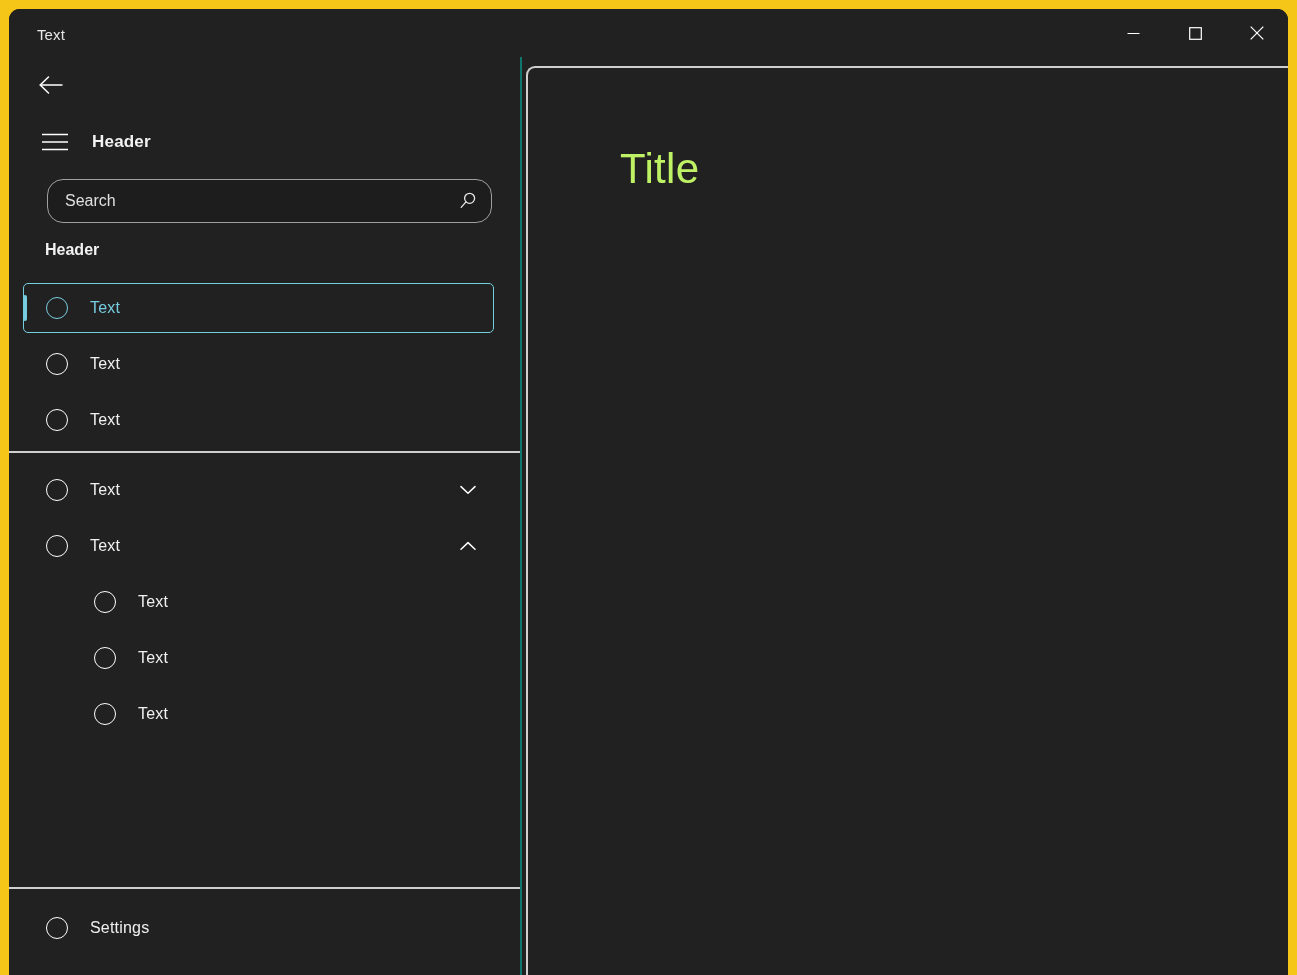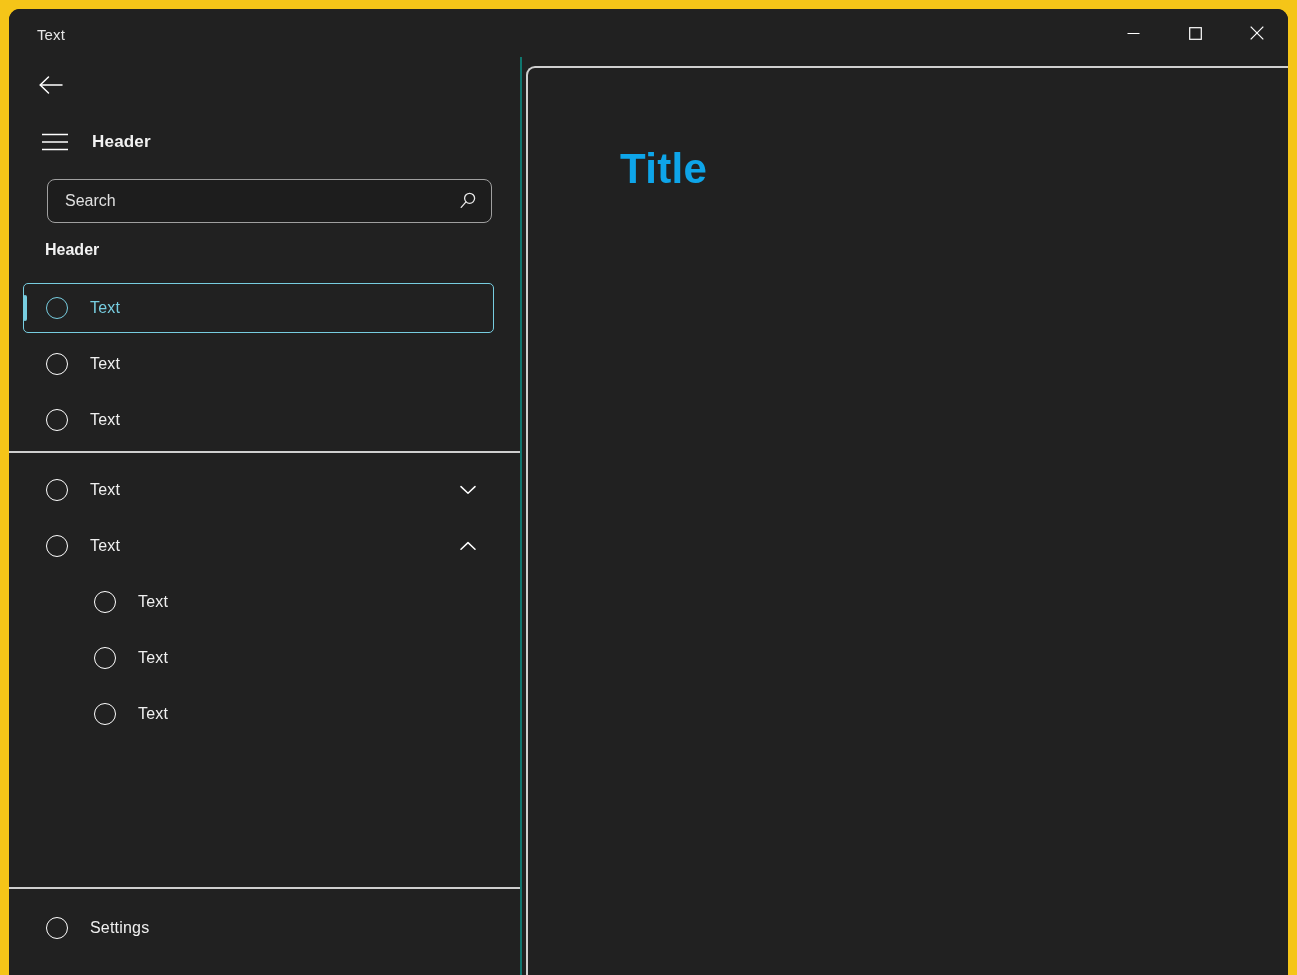--- a/index.html
+++ b/index.html
@@ -121,21 +121,21 @@
     margin: 8px 28px 0 38px;
     height: 44px;
     position: relative;
   }
   #search-input {
     width: 100%;
     height: 44px;
     box-sizing: border-box;
     background: #1d1d1d;
     border: 1px solid #a0a0a0;
-    border-radius: 8px;
+    border-radius: 16px;
     color: #0ea5e9;
     font-size: 16px;
     font-family: "Liberation Sans", sans-serif;
     padding: 0 44px 0 17px;
     outline: none;
   }
   #search-input::placeholder { color: #e0e0e0; opacity: 1; }
   #search-icon {
     position: absolute;
     right: 14px;
@@ -236,22 +236,22 @@
     border-bottom: none;
     border-top-left-radius: 9px;
     box-sizing: border-box;
     overflow: hidden;
   }
   #content-title {
     position: absolute;
     left: 92px;
     top: 80px;
     font-size: 42px;
-    font-weight: bold;
-    color: #0ea5e9;
+    font-weight: normal;
+    color: #bef264;
     letter-spacing: .3px;
     line-height: 1;
   }
 </style>
 </head>
 <body>
 
 <div id="window-frame">
   <div id="window-body">
 

